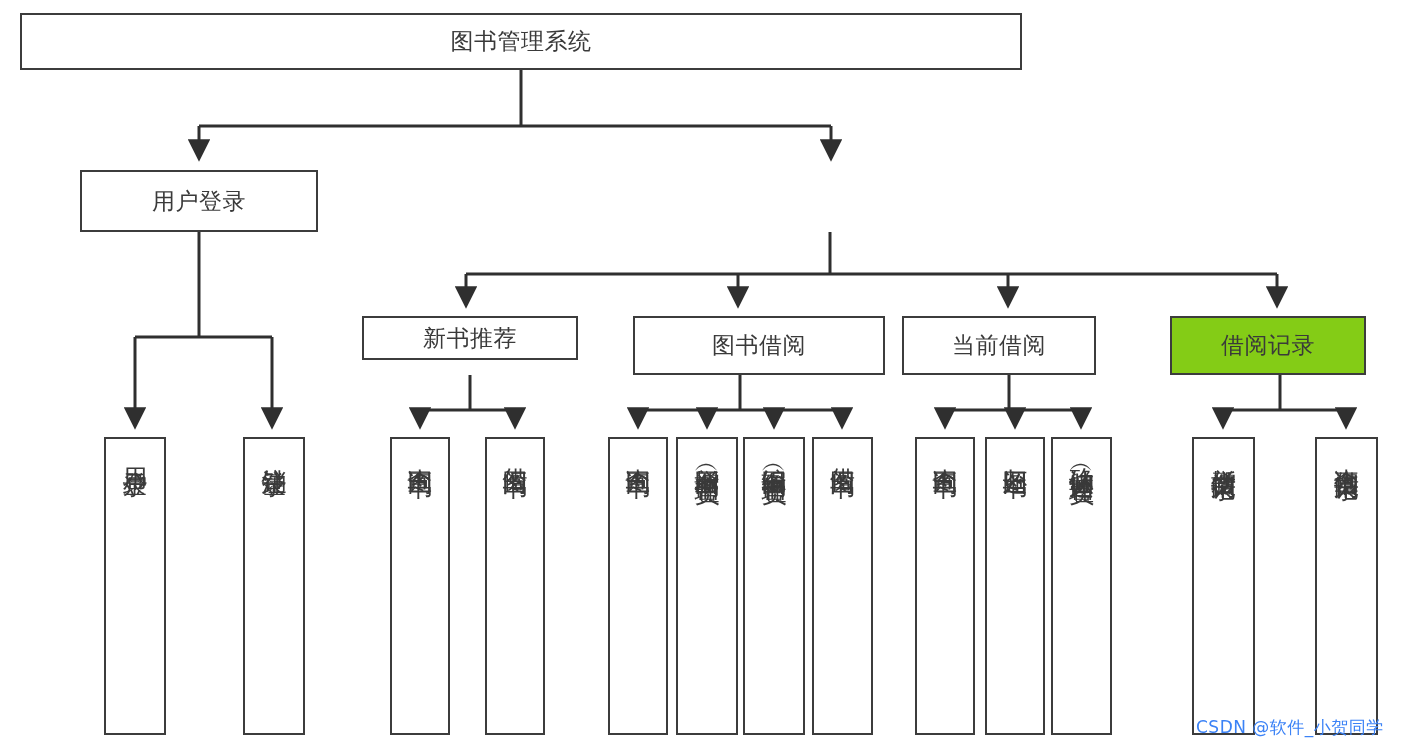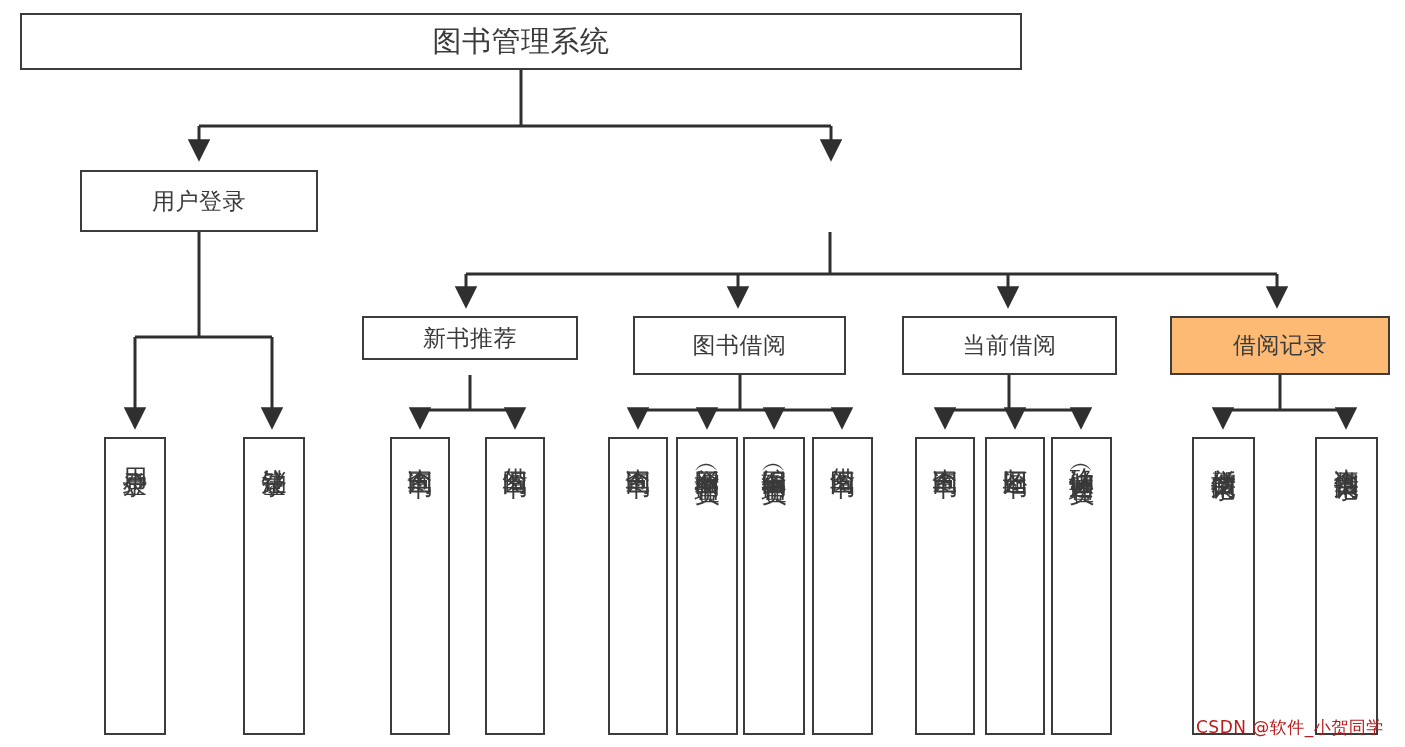--- a/index.html
+++ b/index.html
@@ -43,21 +43,21 @@
     color: #3a3a3a;
     line-height: 1.08;
     white-space: pre;
   }
   
   .node.h .label {
     font-size: 23px;
     letter-spacing: 0.5px;
   }
   .node.root .label {
-    font-size: 29px;
+    font-size: 23px;
   }
   
   .node.v {
     align-items: flex-start;
     justify-content: center;
     padding-top: 9px;
   }
   .node.v .label {
     writing-mode: vertical-rl;
     text-orientation: upright;
@@ -133,27 +133,27 @@
     <span class="label" style="color: rgb(58, 58, 58);">图书管理系统</span>
   </div>
 
   <div class="node h" id="n-l1-0" style="left: 80px; top: 170px; width: 238px; height: 62px; border-color: rgb(60, 60, 60); background: rgb(255, 255, 255);">
     <span class="label" style="color: rgb(58, 58, 58);">用户登录</span>
   </div>
 
   <div class="node h" id="n-l2-0" style="left: 362px; top: 316px; width: 216px; height: 44px; border-color: rgb(60, 60, 60); background: rgb(255, 255, 255);">
     <span class="label" style="color: rgb(58, 58, 58);">新书推荐</span>
   </div>
-  <div class="node h" id="n-l2-1" style="left: 633px; top: 316px; width: 213px; height: 59px; border-color: rgb(60, 60, 60); background: rgb(255, 255, 255);">
+  <div class="node h" id="n-l2-1" style="left: 633px; top: 316px; width: 252px; height: 59px; border-color: rgb(60, 60, 60); background: rgb(255, 255, 255);">
     <span class="label" style="color: rgb(58, 58, 58);">图书借阅</span>
   </div>
-  <div class="node h" id="n-l2-2" style="left: 902px; top: 316px; width: 215px; height: 59px; border-color: rgb(60, 60, 60); background: rgb(255, 255, 255);">
+  <div class="node h" id="n-l2-2" style="left: 902px; top: 316px; width: 194px; height: 59px; border-color: rgb(60, 60, 60); background: rgb(255, 255, 255);">
     <span class="label" style="color: rgb(58, 58, 58);">当前借阅</span>
   </div>
-  <div class="node h" id="n-l2-3" style="left: 1170px; top: 316px; width: 220px; height: 59px; border-color: rgb(60, 60, 60); background: #fdba74;">
+  <div class="node h" id="n-l2-3" style="left: 1170px; top: 316px; width: 196px; height: 59px; border-color: rgb(60, 60, 60); background: #84cc16;">
     <span class="label" style="color: rgb(58, 58, 58);">借阅记录</span>
   </div>
 
   <div class="node v" id="n-leaf-0" style="left: 104px; top: 437px; width: 62px; height: 298px; border-color: rgb(60, 60, 60); background: rgb(255, 255, 255);">
     <span class="label" style="color: rgb(58, 58, 58);">用户登录</span>
   </div>
   <div class="node v" id="n-leaf-1" style="left: 243px; top: 437px; width: 62px; height: 298px; border-color: rgb(60, 60, 60); background: rgb(255, 255, 255);">
     <span class="label" style="color: rgb(58, 58, 58);">注销登录</span>
   </div>
   <div class="node v" id="n-leaf-2" style="left: 390px; top: 437px; width: 60px; height: 298px; border-color: rgb(60, 60, 60); background: rgb(255, 255, 255);">
@@ -183,14 +183,14 @@
   <div class="node v" id="n-leaf-10" style="left: 1051px; top: 437px; width: 61px; height: 298px; border-color: rgb(60, 60, 60); background: rgb(255, 255, 255);">
     <span class="label" style="color: rgb(58, 58, 58);">确认归还（管理员）</span>
   </div>
   <div class="node v" id="n-leaf-11" style="left: 1192px; top: 437px; width: 63px; height: 298px; border-color: rgb(60, 60, 60); background: rgb(255, 255, 255);">
     <span class="label" style="color: rgb(58, 58, 58);">新增借阅记录</span>
   </div>
   <div class="node v" id="n-leaf-12" style="left: 1315px; top: 437px; width: 63px; height: 298px; border-color: rgb(60, 60, 60); background: rgb(255, 255, 255);">
     <span class="label" style="color: rgb(58, 58, 58);">查询借阅记录</span>
   </div>
 
-  <div class="watermark" id="wm" style="left: 1196px; top: 716px; color: #b91c1c;">CSDN @软件_小贺同学</div>
+  <div class="watermark" id="wm" style="left: 1196px; top: 716px; color: #3b82f6;">CSDN @软件_小贺同学</div>
 </div>
 
 </body></html>

